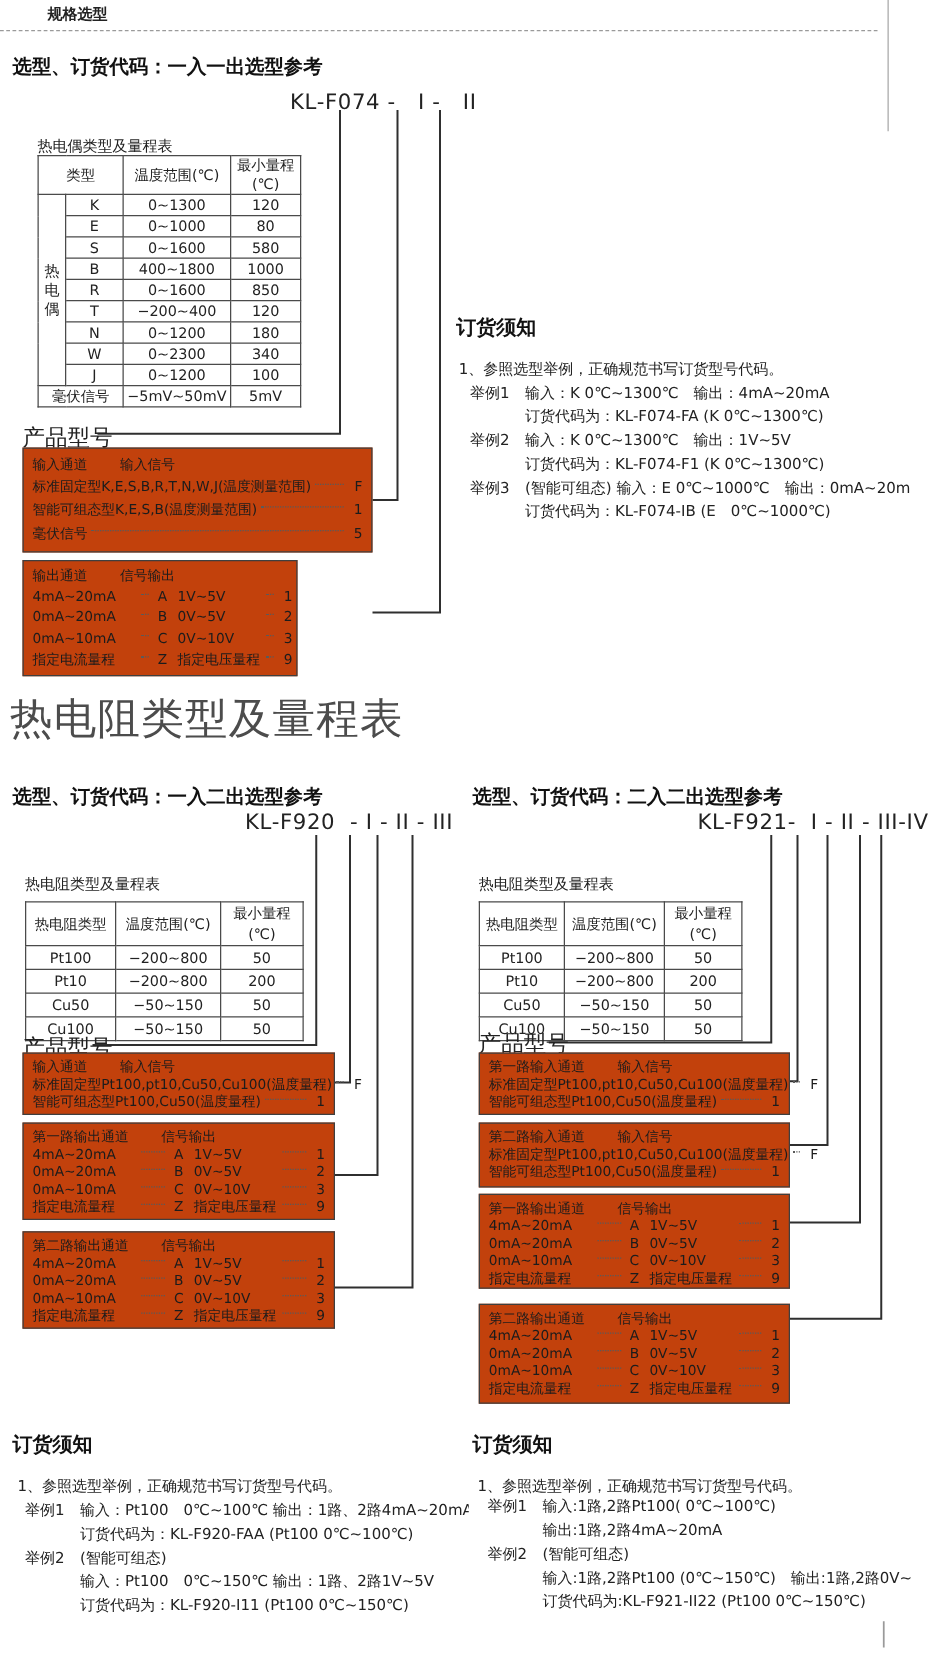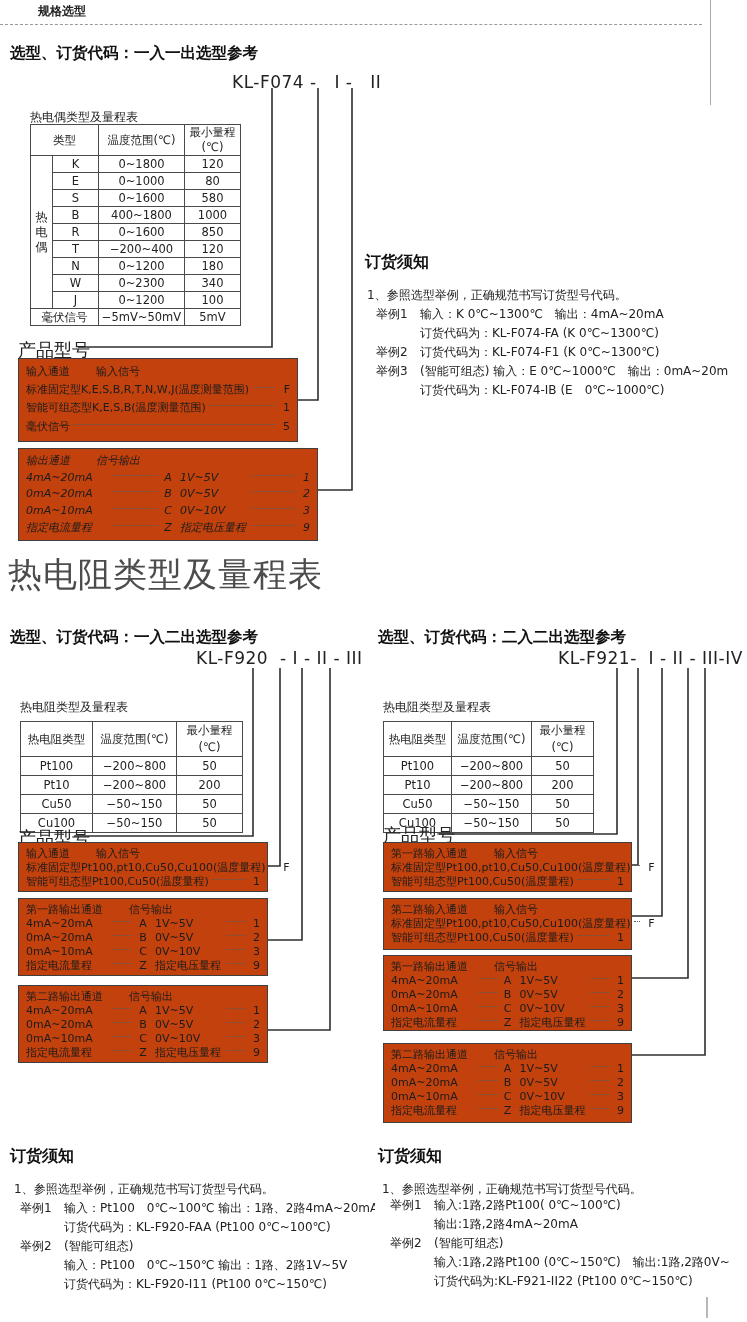--- a/index.html
+++ b/index.html
@@ -79,21 +79,21 @@
       </colgroup>
     <tbody>
         <tr>
       <th colspan="2">类型</th>
       <th>温度范围(℃)</th>
       <th>最小量程(℃)</th>
     </tr>
     <tr>
       <td rowspan="9" class="grp">热电偶</td>
       <td>K</td>
-          <td>0~1800</td>
+          <td>0~1300</td>
           <td>120</td>
         </tr>
     <tr>
           <td>E</td>
           <td>0~1000</td>
           <td>80</td>
         </tr>
     <tr>
           <td>S</td>
           <td>0~1600</td>
@@ -154,21 +154,21 @@
         <span class="leader"></span>
         <span class="cR">1</span>
       </div>
     <div>
         <span class="slab">毫伏信号</span>
         <span class="leader"></span>
         <span class="cR">5</span>
       </div>
   </div>
 
-  <div class="bluebox rh17" style="left:18px;top:448px;width:300px;height:93px;font-style:italic;">
+  <div class="bluebox rh17" style="left:18px;top:448px;width:220px;height:93px;">
     <div>
         <span class="bb-t1">输出通道</span>
         <span>信号输出</span>
       </div>
     <div>
         <span class="pl1">4mA~20mA</span>
         <span class="leader"></span>
         <span class="cM">A</span>
         <span class="pl2">1V~5V</span>
         <span class="leader"></span>
@@ -206,20 +206,21 @@
     <div class="ex">
       <div class="ex-label">举例1</div>
       <div class="ex-lines">
           <div class="pre">输入：K 0℃~1300℃　输出：4mA~20mA</div>
           <div class="pre">订货代码为：KL-F074-FA (K 0℃~1300℃)</div>
         </div>
     </div>
     <div class="ex">
       <div class="ex-label">举例2</div>
       <div class="ex-lines">
+          <div class="pre">输入：K 0℃~1300℃　输出：1V~5V</div>
           <div class="pre">订货代码为：KL-F074-F1 (K 0℃~1300℃)</div>
         </div>
     </div>
     <div class="ex">
       <div class="ex-label">举例3</div>
       <div class="ex-lines">
           <div class="pre">(智能可组态) 输入：E 0℃~1000℃　输出：0mA~20m</div>
           <div class="pre">订货代码为：KL-F074-IB (E　0℃~1000℃)</div>
         </div>
     </div>

